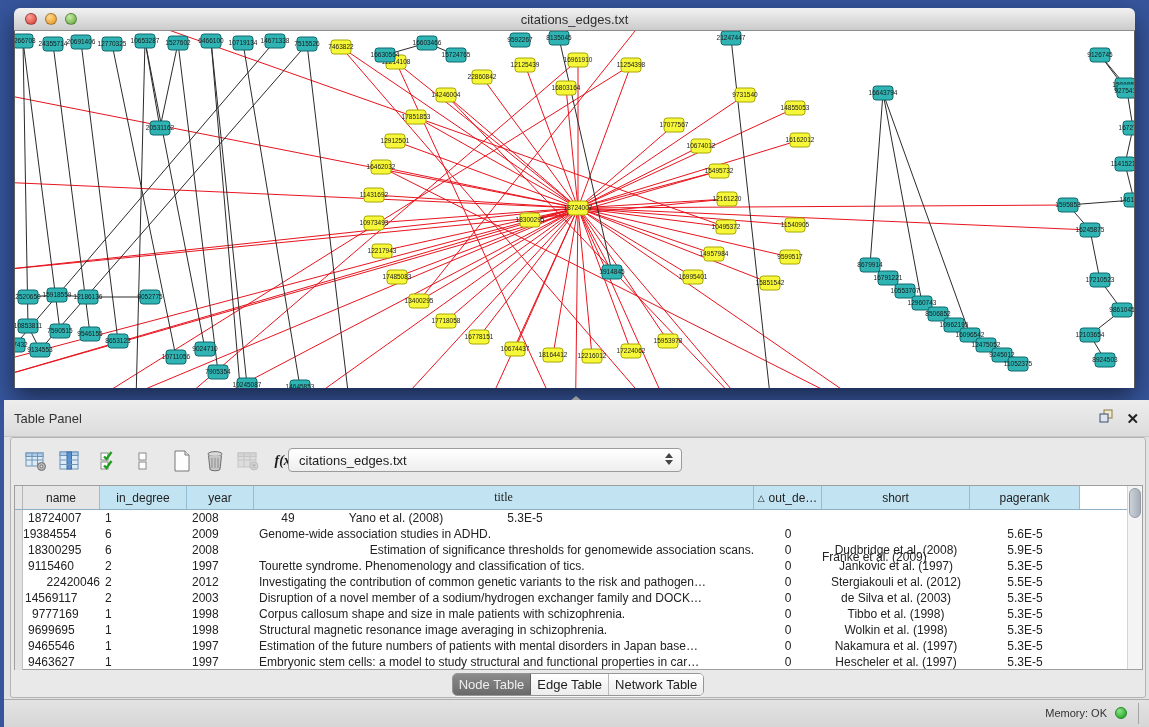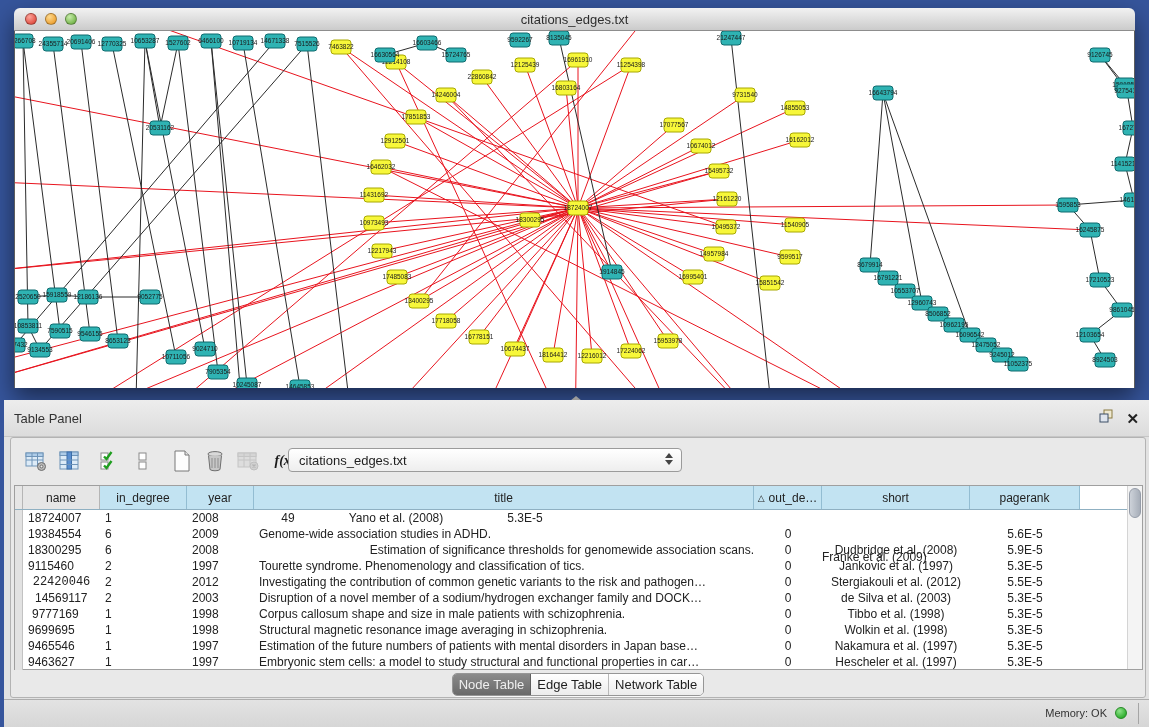--- a/index.html
+++ b/index.html
@@ -684,21 +684,21 @@
           </div>
           <div class="th gray" style="width: 77px;">
             <span>name</span>
           </div>
           <div class="th" style="width: 87px;">
             <span>in_degree</span>
           </div>
           <div class="th" style="width: 67px;">
             <span>year</span>
           </div>
-          <div class="th" style="width: 500px;">
+          <div class="th" style="width: 500px; font-family: Liberation Serif, serif;">
             <span>title</span>
           </div>
           <div class="th" style="width: 68px;">
             <span class="sort-tri">△</span>
             <span>out_de…</span>
           </div>
           <div class="th" style="width: 148px;">
             <span>short</span>
           </div>
           <div class="th" style="width: 110px;">
@@ -710,21 +710,21 @@
             <div class="td strip" style="width: 8px; text-align: left;"></div>
             <div class="td" style="width: 77px; text-align: left; padding-left: 5px;">18724007</div>
             <div class="td" style="width: 87px; text-align: left; padding-left: 5px;">1</div>
             <div class="td" style="width: 67px; text-align: left; padding-left: 5px;">2008</div>
             <div class="td" style="width: 68px; text-align: center;">49</div>
             <div class="td" style="width: 148px; text-align: center;">Yano et al. (2008)</div>
             <div class="td" style="width: 110px; text-align: center;">5.3E-5</div>
           </div>
           <div class="tr">
             <div class="td strip" style="width: 8px; text-align: left;"></div>
-            <div class="td" style="width: 77px; text-align: left; padding-left: 5px;">19384554</div>
+            <div class="td" style="width: 77px; text-align: left; ">19384554</div>
             <div class="td" style="width: 87px; text-align: left; padding-left: 5px;">6</div>
             <div class="td" style="width: 67px; text-align: left; padding-left: 5px;">2009</div>
             <div class="td" style="width: 500px; text-align: left; padding-left: 5px;">Genome-wide association studies in ADHD.</div>
             <div class="td" style="width: 68px; text-align: center;">0</div>
             <div class="td" style="width: 148px; text-align: left; margin-top: 45px;">Franke et al. (2009)</div>
             <div class="td" style="width: 110px; text-align: center;">5.6E-5</div>
           </div>
           <div class="tr">
             <div class="td strip" style="width: 8px; text-align: left;"></div>
             <div class="td" style="width: 77px; text-align: left; padding-left: 5px;">18300295</div>
@@ -740,31 +740,31 @@
             <div class="td" style="width: 77px; text-align: left; padding-left: 5px;">9115460</div>
             <div class="td" style="width: 87px; text-align: left; padding-left: 5px;">2</div>
             <div class="td" style="width: 67px; text-align: left; padding-left: 5px;">1997</div>
             <div class="td" style="width: 500px; text-align: left; padding-left: 5px;">Tourette syndrome. Phenomenology and classification of tics.</div>
             <div class="td" style="width: 68px; text-align: center;">0</div>
             <div class="td" style="width: 148px; text-align: center;">Jankovic et al. (1997)</div>
             <div class="td" style="width: 110px; text-align: center;">5.3E-5</div>
           </div>
           <div class="tr">
             <div class="td strip" style="width: 8px; text-align: left;"></div>
-            <div class="td" style="width: 77px; text-align: center; padding-left: 0; font-family: Liberation Mono, monospace;">22420046</div>
+            <div class="td" style="width: 77px; text-align: right; padding-left: 0;">22420046</div>
             <div class="td" style="width: 87px; text-align: left; padding-left: 5px;">2</div>
             <div class="td" style="width: 67px; text-align: left; padding-left: 5px;">2012</div>
             <div class="td" style="width: 500px; text-align: left; padding-left: 5px;">Investigating the contribution of common genetic variants to the risk and pathogen…</div>
             <div class="td" style="width: 68px; text-align: center;">0</div>
             <div class="td" style="width: 148px; text-align: center;">Stergiakouli et al. (2012)</div>
             <div class="td" style="width: 110px; text-align: center;">5.5E-5</div>
           </div>
           <div class="tr">
             <div class="td strip" style="width: 8px; text-align: left;"></div>
-            <div class="td" style="width: 77px; text-align: left; padding-left: 12px;">14569117</div>
+            <div class="td" style="width: 77px; text-align: left; padding-left: 2px;">14569117</div>
             <div class="td" style="width: 87px; text-align: left; padding-left: 5px;">2</div>
             <div class="td" style="width: 67px; text-align: left; padding-left: 5px;">2003</div>
             <div class="td" style="width: 500px; text-align: left; padding-left: 5px;">Disruption of a novel member of a sodium/hydrogen exchanger family and DOCK…</div>
             <div class="td" style="width: 68px; text-align: center;">0</div>
             <div class="td" style="width: 148px; text-align: center;">de Silva et al. (2003)</div>
             <div class="td" style="width: 110px; text-align: center;">5.3E-5</div>
           </div>
           <div class="tr">
             <div class="td strip" style="width: 8px; text-align: left;"></div>
             <div class="td" style="width: 77px; text-align: left; padding-left: 9px;">9777169</div>

